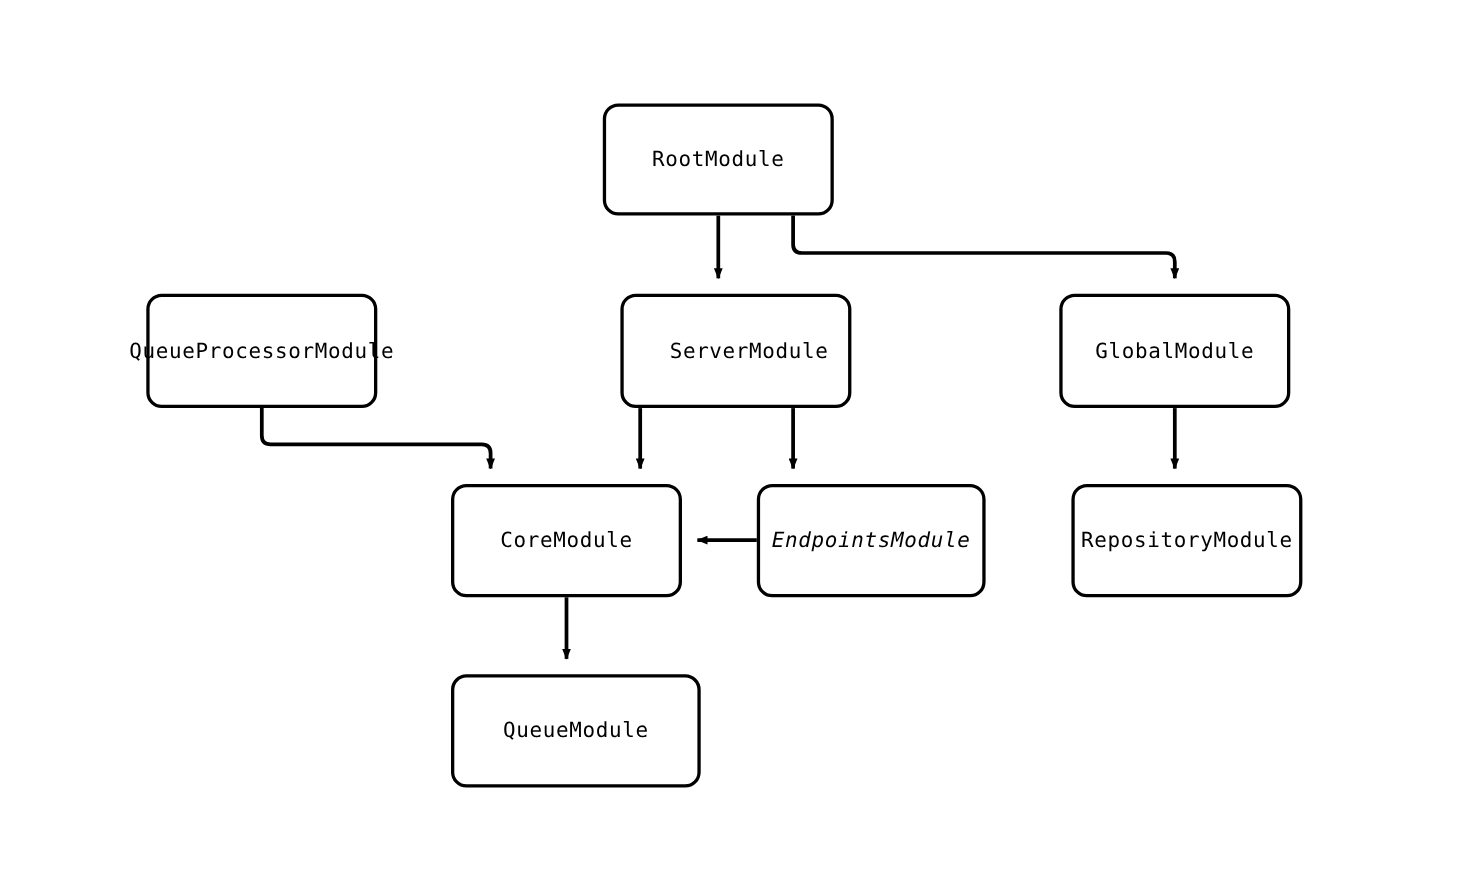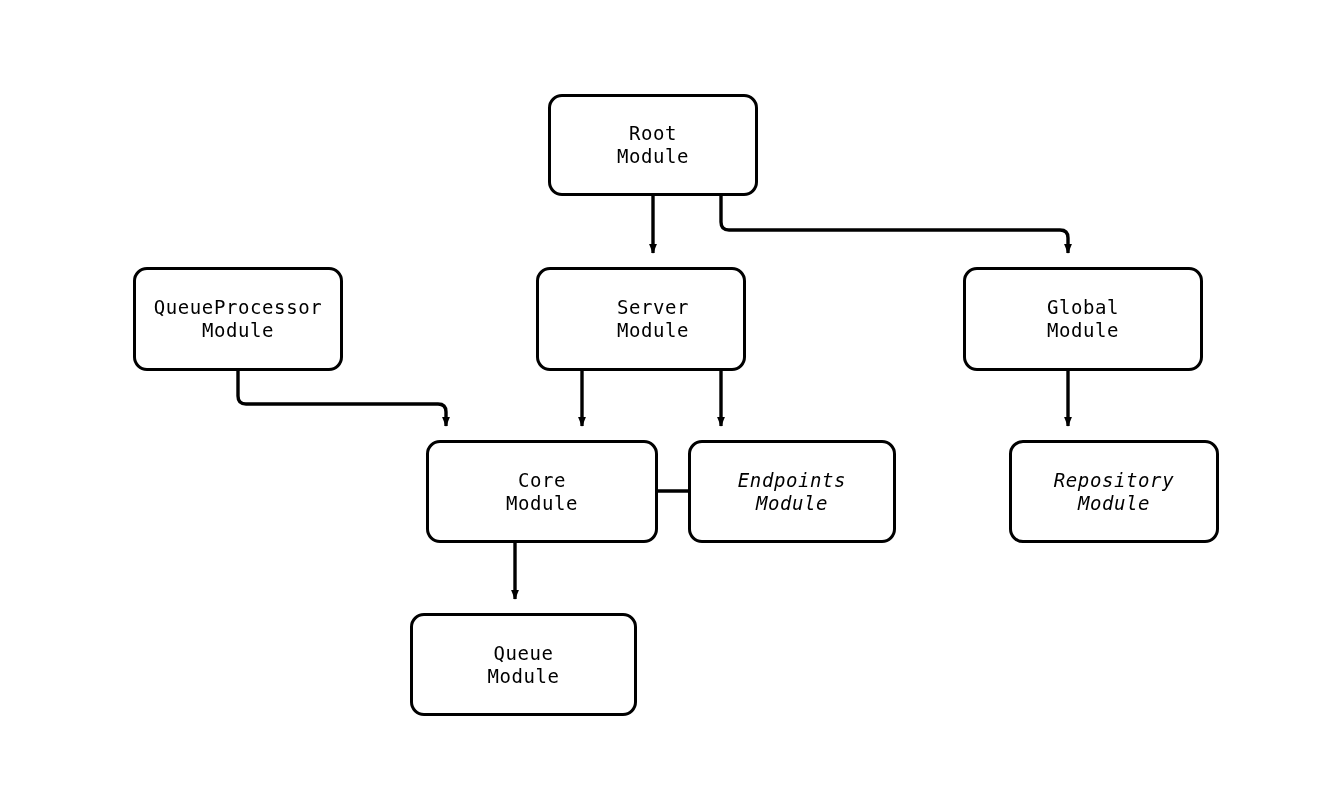--- a/index.html
+++ b/index.html
@@ -27,21 +27,21 @@
     width: 1337px;
     height: 809px;
   }
   .node {
     position: absolute;
     box-sizing: border-box;
     background: #ffffff;
     border: 3px solid #000000;
     border-radius: 14px;
     display: flex;
-    flex-direction: column;
+    flex-direction: row;
     align-items: center;
     justify-content: center;
     z-index: 2;
   }
   .node-line {
     font-family: "DejaVu Sans Mono", "Liberation Mono", monospace;
     font-size: 19px;
     line-height: 23px;
     color: #000000;
     letter-spacing: 0.6px;
@@ -81,41 +81,41 @@
   <div class="node" style="left:548px; top:94px; width:210px; height:102px;">
     <div class="node-line">Root</div>
     <div class="node-line">Module</div>
   </div>
 
   <div class="node" style="left:133px; top:267px; width:210px; height:104px;">
     <div class="node-line">QueueProcessor</div>
     <div class="node-line">Module</div>
   </div>
 
-  <div class="node" style="left:536px; top:267px; width:210px; height:104px;padding-left:24px;">
+  <div class="node" style="left:564px; top:267px; width:210px; height:104px;padding-left:24px;">
     <div class="node-line">Server</div>
     <div class="node-line">Module</div>
   </div>
 
-  <div class="node" style="left:963px; top:267px; width:240px; height:104px;">
+  <div class="node" style="left:963px; top:267px; width:210px; height:104px;">
     <div class="node-line">Global</div>
     <div class="node-line">Module</div>
   </div>
 
-  <div class="node" style="left:426px; top:440px; width:232px; height:103px;">
+  <div class="node" style="left:410px; top:440px; width:210px; height:103px;">
     <div class="node-line">Core</div>
     <div class="node-line">Module</div>
   </div>
 
   <div class="node" style="left:688px; top:440px; width:208px; height:103px;font-style:italic;">
     <div class="node-line">Endpoints</div>
     <div class="node-line">Module</div>
   </div>
 
-  <div class="node" style="left:1009px; top:440px; width:210px; height:103px;font-style:italic;">
+  <div class="node" style="left:974px; top:440px; width:210px; height:103px;">
     <div class="node-line">Repository</div>
     <div class="node-line">Module</div>
   </div>
 
   <div class="node" style="left:410px; top:613px; width:227px; height:103px;">
     <div class="node-line">Queue</div>
     <div class="node-line">Module</div>
   </div>
 
 </div>

